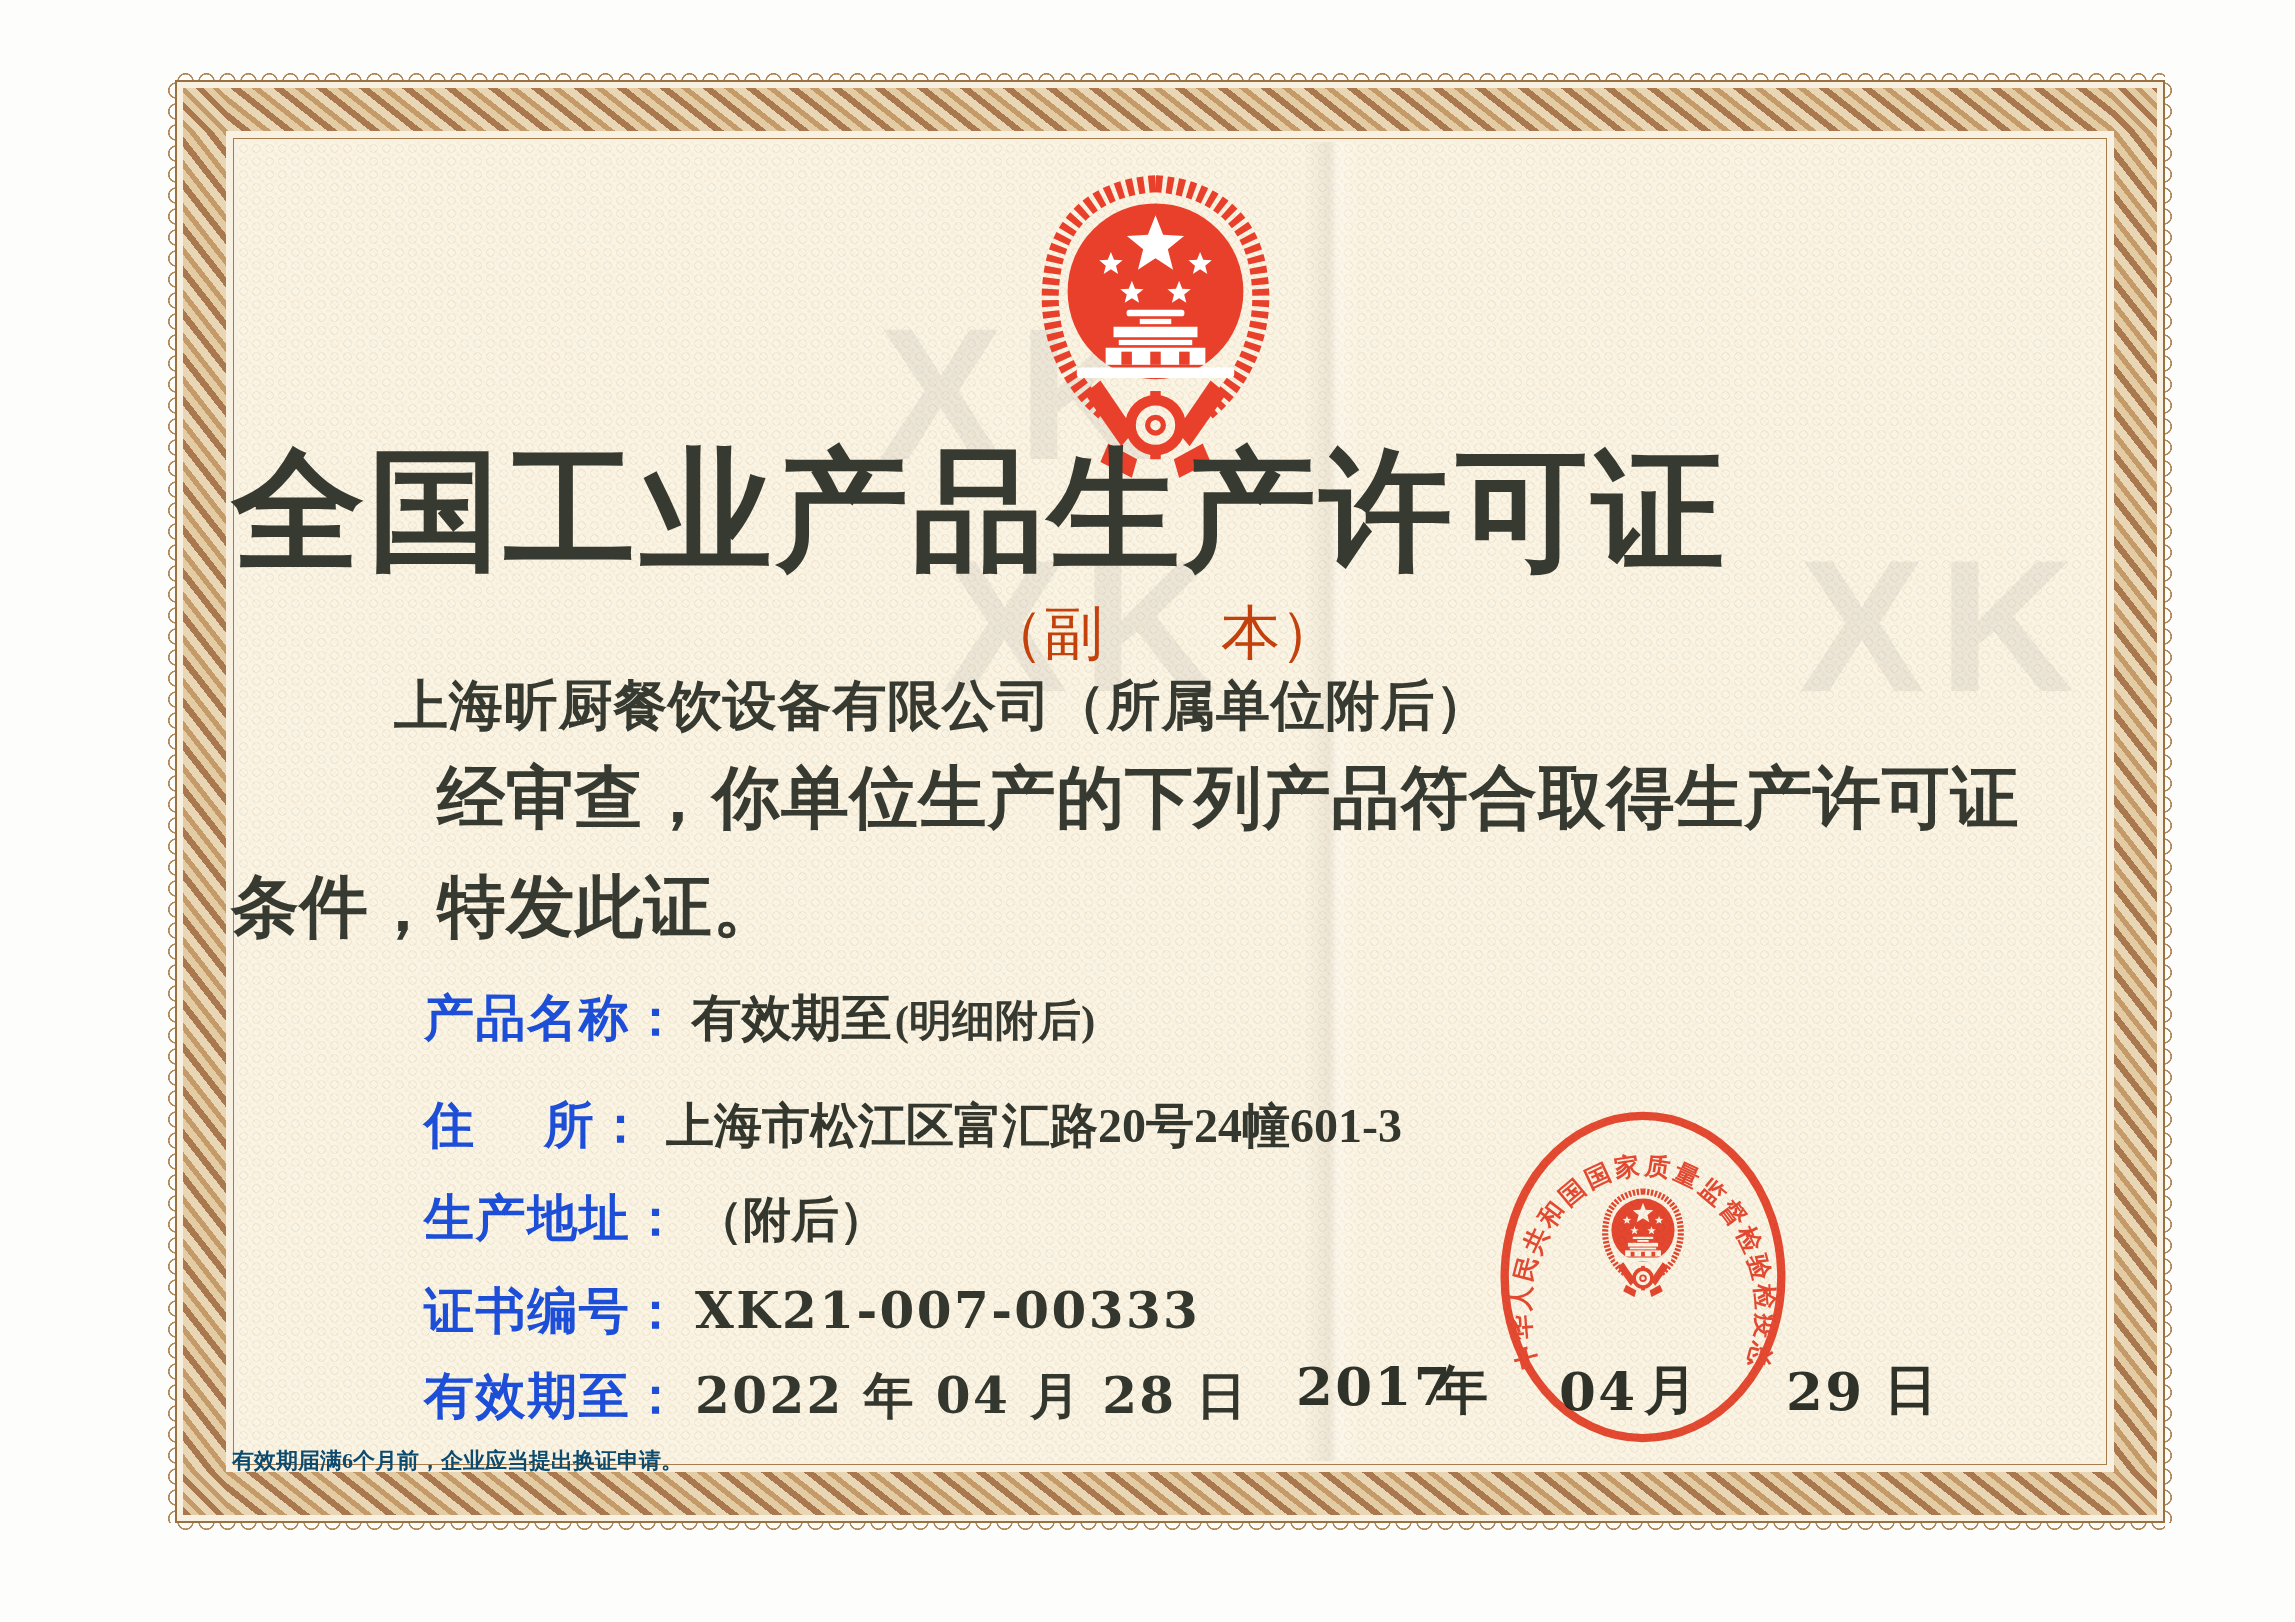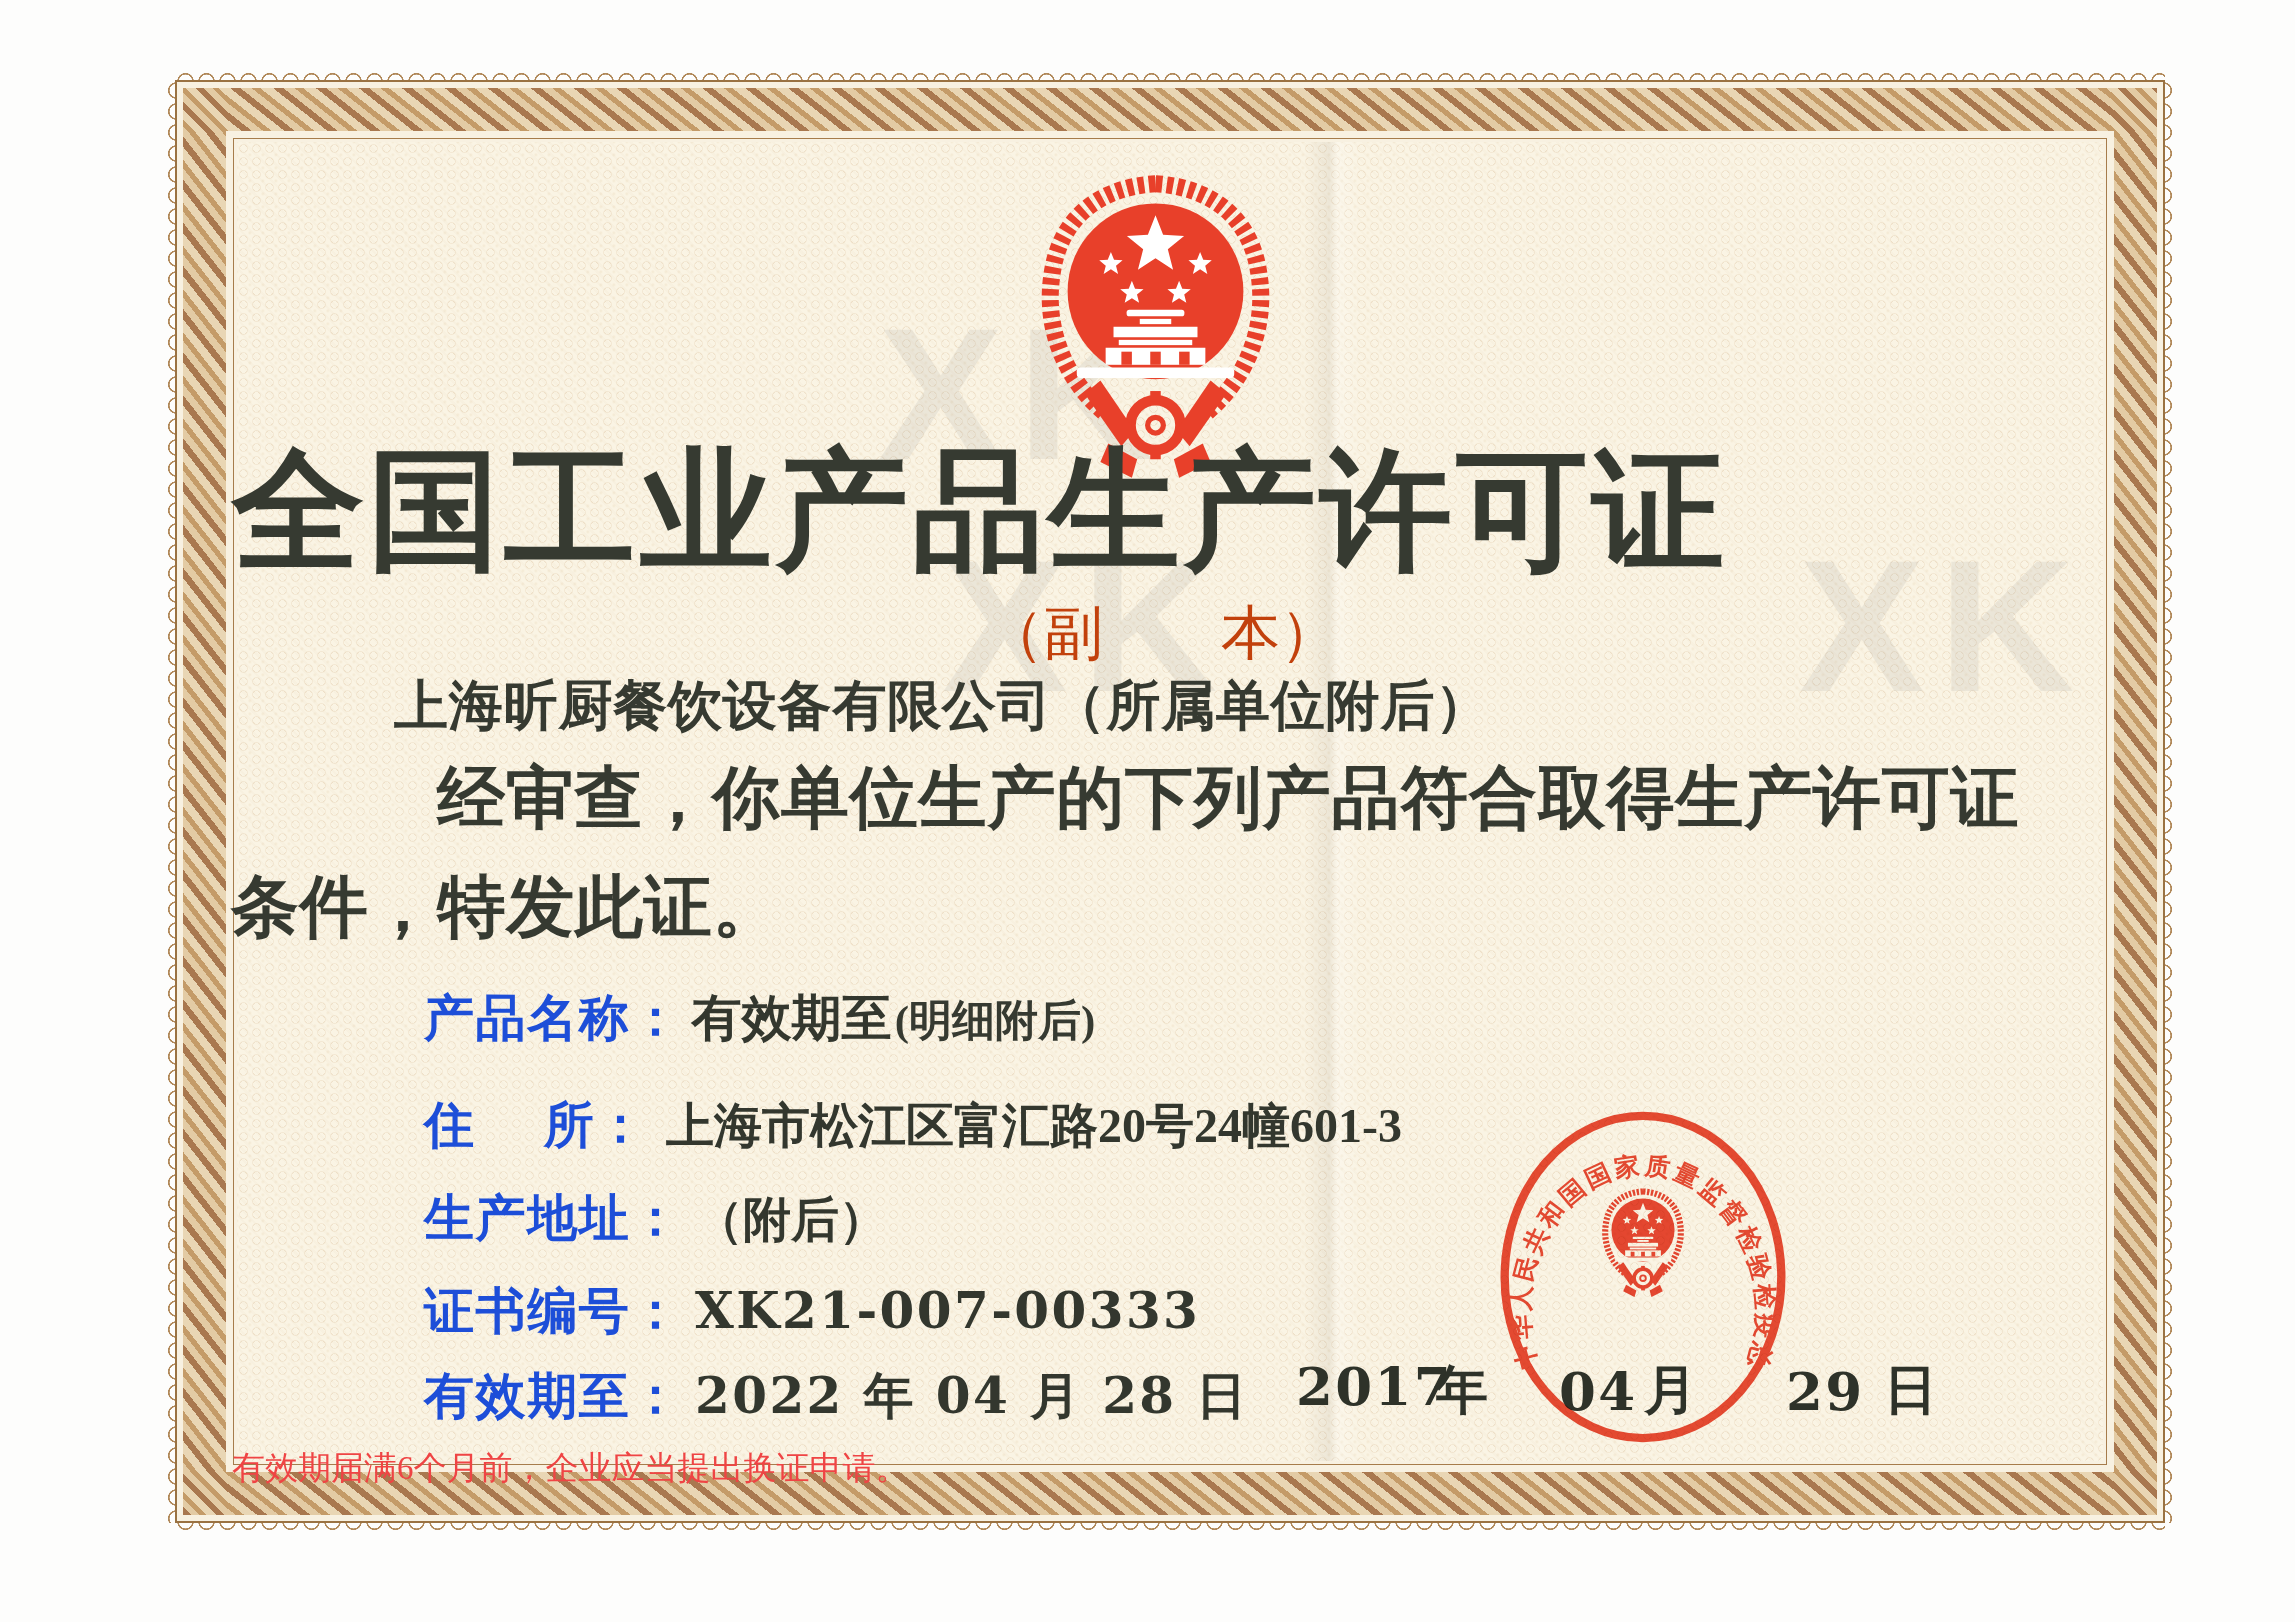--- a/index.html
+++ b/index.html
@@ -70,21 +70,21 @@
   .row-address{left:424px;top:1092px;width:1282px;}
   .zhu-suo{display:inline-flex;width:223px;justify-content:space-between;}
   .row-site{left:424px;top:1185px;align-items:flex-end;}
   .row-certno{left:424px;top:1278px;}
   .row-valid{left:424px;top:1363px;}
   .mono-num{font-family:"DejaVu Serif","Liberation Serif",serif;letter-spacing:2.4px;font-weight:600;}
   .row-certno .val{margin-left:13px;font-size:50px;}
   .row-valid .val{margin-left:13px;font-size:50px;}
   .row-site .val{margin-left:13px;font-size:48px;font-weight:bold;}
   .row-address .val{margin-left:19px;}
-  .footnote{left:232px;top:1446px;font-size:33px;font-weight:400;color:#ef4444;}
+  .footnote{left:232px;top:1446px;font-size:22px;font-weight:700;color:#0c4a6e;}
   
   .idate span{position:absolute;font-size:53px;font-weight:600;color:#2e3229;}
   .idate .y{left:1296px;top:1355px;}
   .idate .yu{left:1435px;top:1355px;}
   .idate .m{left:1559px;top:1360px;}
   .idate .mu{left:1644px;top:1355px;}
   .idate .d{left:1786px;top:1360px;}
   .idate .du{left:1884px;top:1355px;}
   
   .emblem{position:absolute;left:1024px;top:168px;width:263px;height:328px;}

